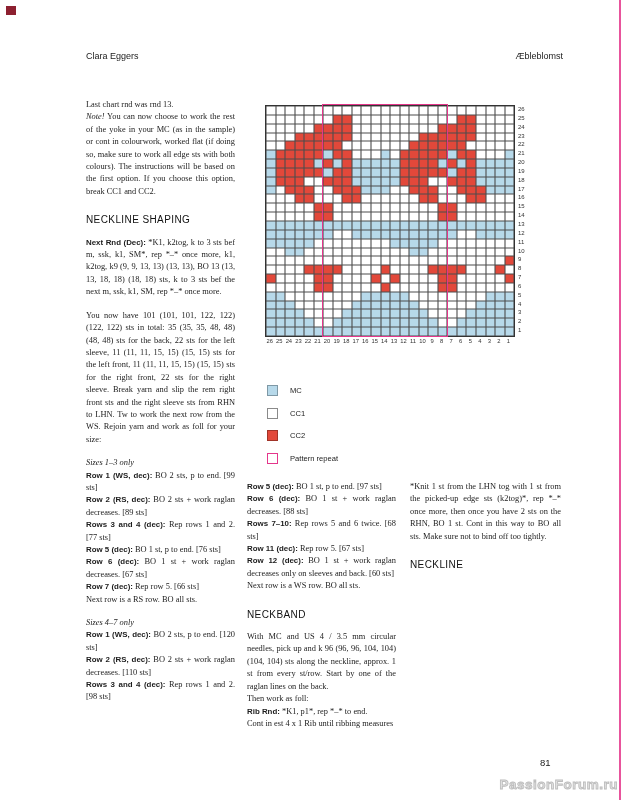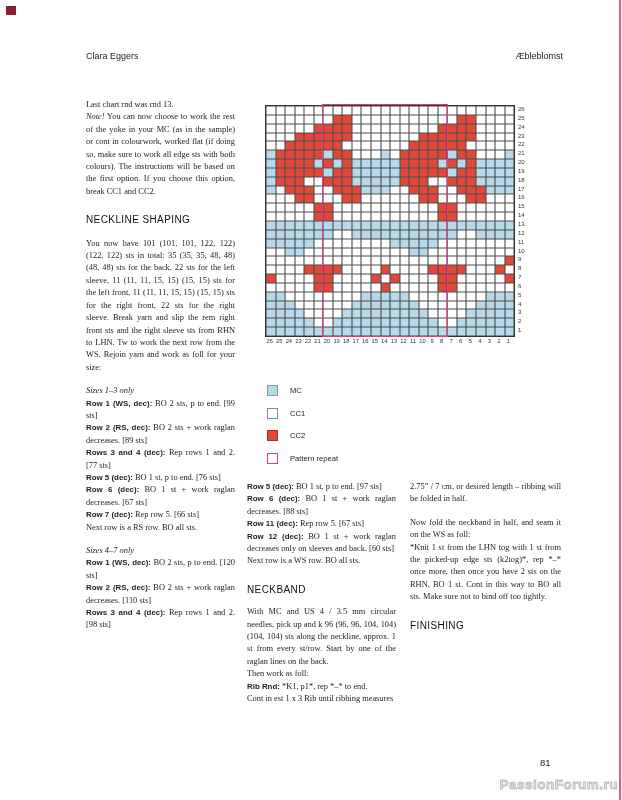--- a/index.html
+++ b/index.html
@@ -55,51 +55,51 @@
   <div class="corner-mark"></div>
   <div class="edge-line"></div>
 
   <div class="hdr author">Clara Eggers</div>
   <div class="hdr title">Æbleblomst</div>
 
   <div class="col col1">
       <div class="b-p0"><span class="sg-r">Last chart rnd was rnd 13.</span></div>
       <div class="b-p0"><span class="sg-i">Note!</span><span class="sg-r"> You can now choose to work the rest of the yoke in your MC (as in the sample) or cont in colourwork, worked flat (if doing so, make sure to work all edge sts with both colours). The instructions will be based on the first option. If you choose this option, break CC1 and CC2.</span></div>
       <div class="b-h"><span class="sg-r">NECKLINE SHAPING</span></div>
+      <div class="b-p0"><span class="sg-b">Next Rnd (Dec):</span><span class="sg-r"> *K1, k2tog, k to 3 sts bef m, ssk, k1, SM*, rep *–* once more, k1, k2tog, k9 (9, 9, 13, 13) (13, 13), BO 13 (13, 13, 18, 18) (18, 18) sts, k to 3 sts bef the next m, ssk, k1, SM, rep *–* once more.</span></div>
       <div class="b-p"><span class="sg-r">You now have 101 (101, 101, 122, 122) (122, 122) sts in total: 35 (35, 35, 48, 48) (48, 48) sts for the back, 22 sts for the left sleeve, 11 (11, 11, 15, 15) (15, 15) sts for the left front, 11 (11, 11, 15, 15) (15, 15) sts for the right front, 22 sts for the right sleeve. Break yarn and slip the rem right front sts and the right sleeve sts from RHN to LHN. Tw to work the next row from the WS. Rejoin yarn and work as foll for your size:</span></div>
       <div class="b-p"><span class="sg-i">Sizes 1–3 only</span></div>
       <div class="b-p0"><span class="sg-b">Row 1 (WS, dec):</span><span class="sg-r"> BO 2 sts, p to end. [99 sts]</span></div>
       <div class="b-p0"><span class="sg-b">Row 2 (RS, dec):</span><span class="sg-r"> BO 2 sts + work raglan decreases. [89 sts]</span></div>
       <div class="b-p0"><span class="sg-b">Rows 3 and 4 (dec):</span><span class="sg-r"> Rep rows 1 and 2. [77 sts]</span></div>
       <div class="b-p0"><span class="sg-b">Row 5 (dec):</span><span class="sg-r"> BO 1 st, p to end. [76 sts]</span></div>
       <div class="b-p0"><span class="sg-b">Row 6 (dec):</span><span class="sg-r"> BO 1 st + work raglan decreases. [67 sts]</span></div>
       <div class="b-p0"><span class="sg-b">Row 7 (dec):</span><span class="sg-r"> Rep row 5. [66 sts]</span></div>
       <div class="b-p0"><span class="sg-r">Next row is a RS row. BO all sts.</span></div>
       <div class="b-p"><span class="sg-i">Sizes 4–7 only</span></div>
       <div class="b-p0"><span class="sg-b">Row 1 (WS, dec):</span><span class="sg-r"> BO 2 sts, p to end. [120 sts]</span></div>
       <div class="b-p0"><span class="sg-b">Row 2 (RS, dec):</span><span class="sg-r"> BO 2 sts + work raglan decreases. [110 sts]</span></div>
       <div class="b-p0"><span class="sg-b">Rows 3 and 4 (dec):</span><span class="sg-r"> Rep rows 1 and 2. [98 sts]</span></div>
     </div>
   <div class="col col2">
       <div class="b-p0"><span class="sg-b">Row 5 (dec):</span><span class="sg-r"> BO 1 st, p to end. [97 sts]</span></div>
       <div class="b-p0"><span class="sg-b">Row 6 (dec):</span><span class="sg-r"> BO 1 st + work raglan decreases. [88 sts]</span></div>
+      <div class="b-p0"><span class="sg-b">Rows 7–10:</span><span class="sg-r"> Rep rows 5 and 6 twice. [68 sts]</span></div>
       <div class="b-p0"><span class="sg-b">Row 11 (dec):</span><span class="sg-r"> Rep row 5. [67 sts]</span></div>
       <div class="b-p0"><span class="sg-b">Row 12 (dec):</span><span class="sg-r"> BO 1 st + work raglan decreases only on sleeves and back. [60 sts]</span></div>
       <div class="b-p0"><span class="sg-r">Next row is a WS row. BO all sts.</span></div>
       <div class="b-h"><span class="sg-r">NECKBAND</span></div>
       <div class="b-p0"><span class="sg-r">With MC and US 4 / 3.5 mm circular needles, pick up and k 96 (96, 96, 104, 104) (104, 104) sts along the neckline, approx. 1 st from every st/row. Start by one of the raglan lines on the back.</span></div>
       <div class="b-p0"><span class="sg-r">Then work as foll:</span></div>
       <div class="b-p0"><span class="sg-b">Rib Rnd:</span><span class="sg-r"> *K1, p1*, rep *–* to end.</span></div>
-      <div class="b-p0"><span class="sg-r">Cont in est 1 x 3 Rib until ribbing measures</span></div>
+      <div class="b-p0"><span class="sg-r">Cont in est 4 x 1 Rib until ribbing measures</span></div>
     </div>
   <div class="col col3">
-      <div class="b-p0"><span class="sg-r">2.75” / 7 cm, or desired length – ribbing will be folded in half.</span></div>
-      <div class="b-p"><span class="sg-r">Now fold the neckband in half, and seam it on the WS as foll:</span></div>
       <div class="b-p0"><span class="sg-r">*Knit 1 st from the LHN tog with 1 st from the picked-up edge sts (k2tog)*, rep *–* once more, then once you have 2 sts on the RHN, BO 1 st. Cont in this way to BO all sts. Make sure not to bind off too tightly.</span></div>
-      <div class="b-h"><span class="sg-r">FINISHING</span></div>
+      <div class="b-h"><span class="sg-r">NECKLINE</span></div>
     </div>
 
   <div class="chart">
     <div class="cells" id="chart-cells">
         <div class="cell" style="background: rgb(255, 255, 255);"></div>
         <div class="cell" style="background: rgb(255, 255, 255);"></div>
         <div class="cell" style="background: rgb(255, 255, 255);"></div>
         <div class="cell" style="background: rgb(255, 255, 255);"></div>
         <div class="cell" style="background: rgb(255, 255, 255);"></div>
         <div class="cell" style="background: rgb(255, 255, 255);"></div>

